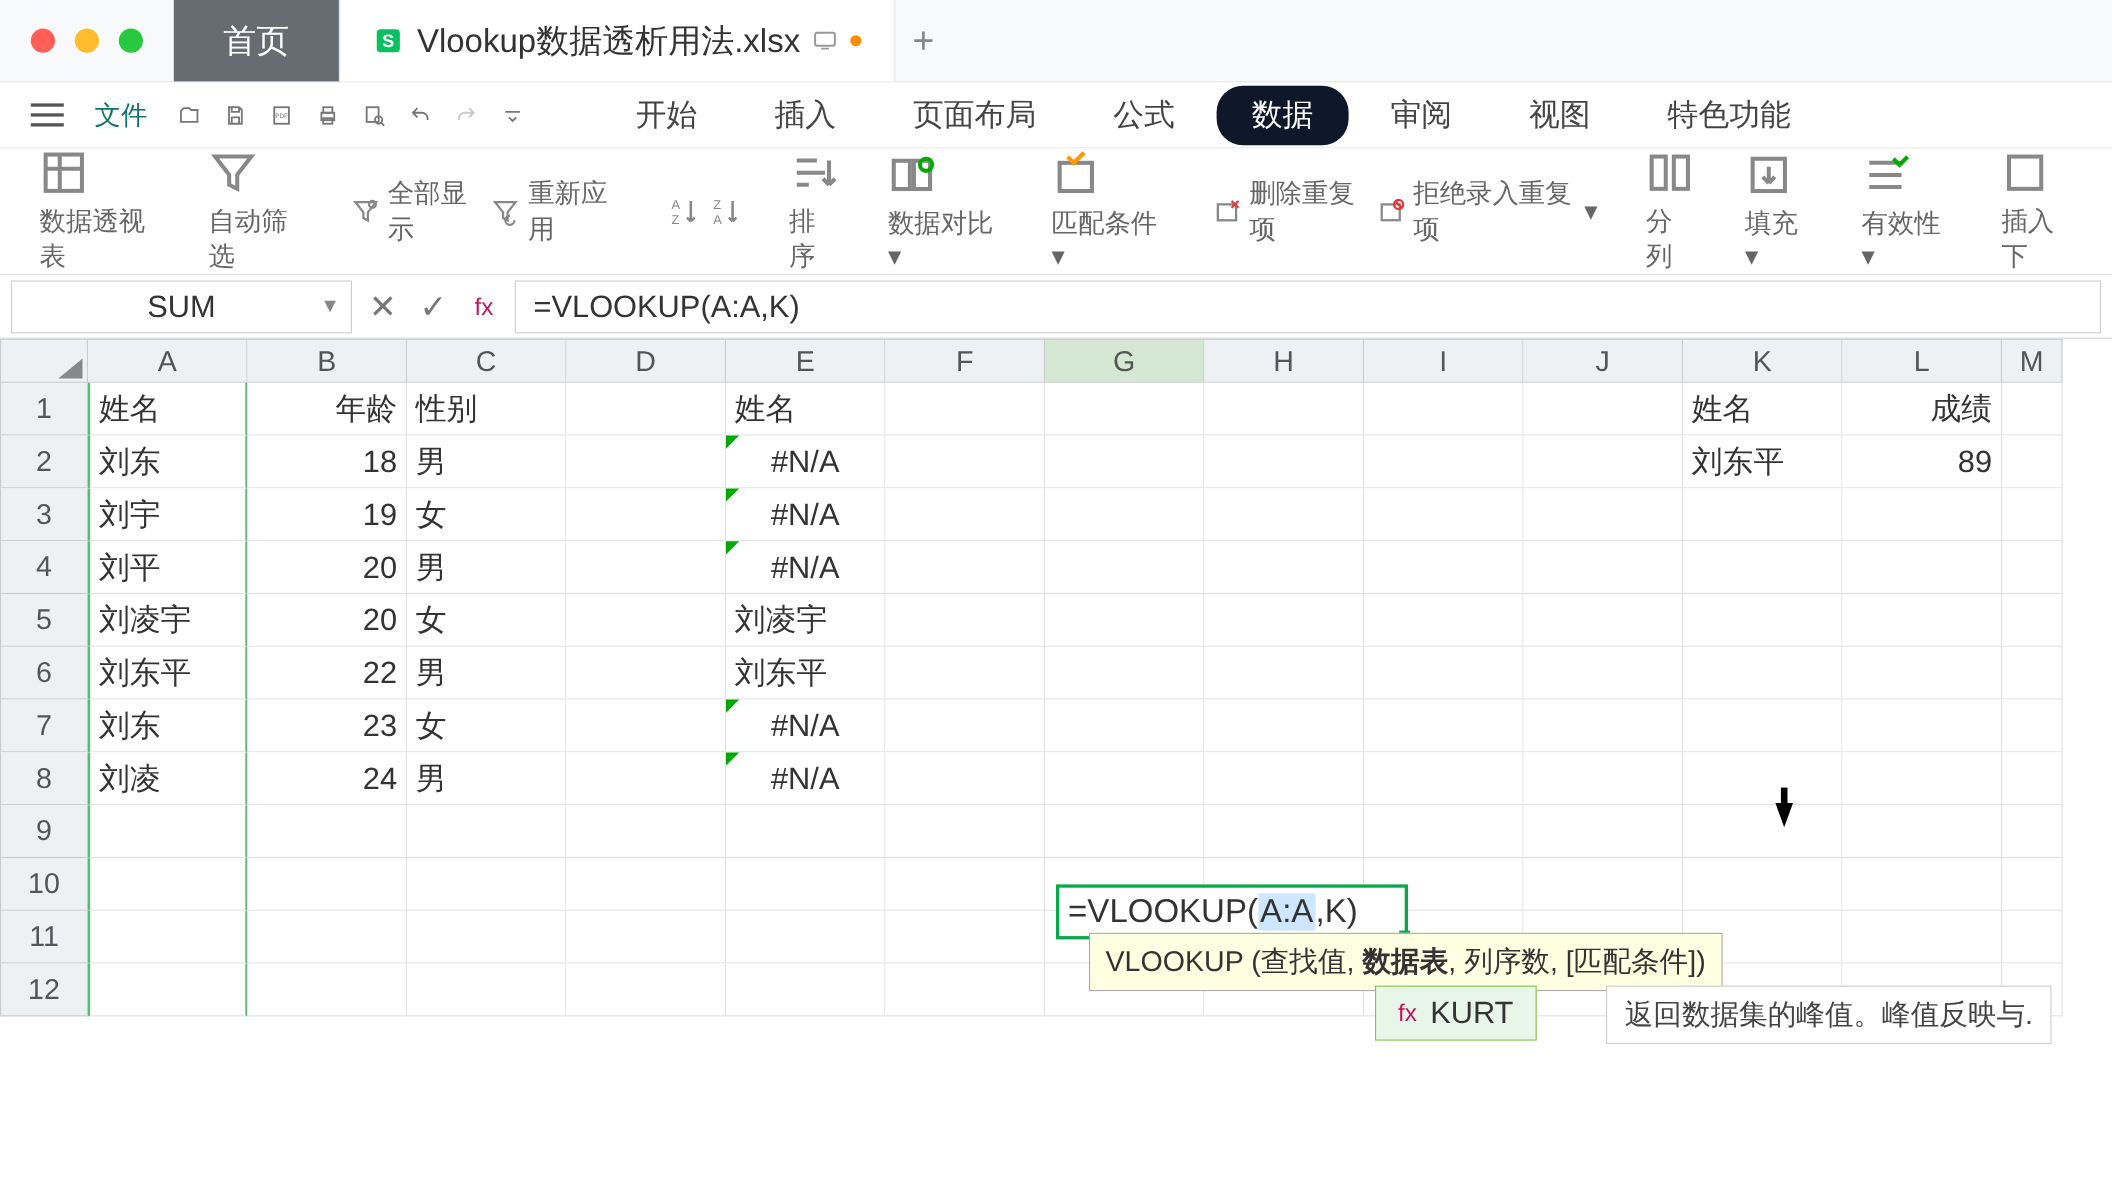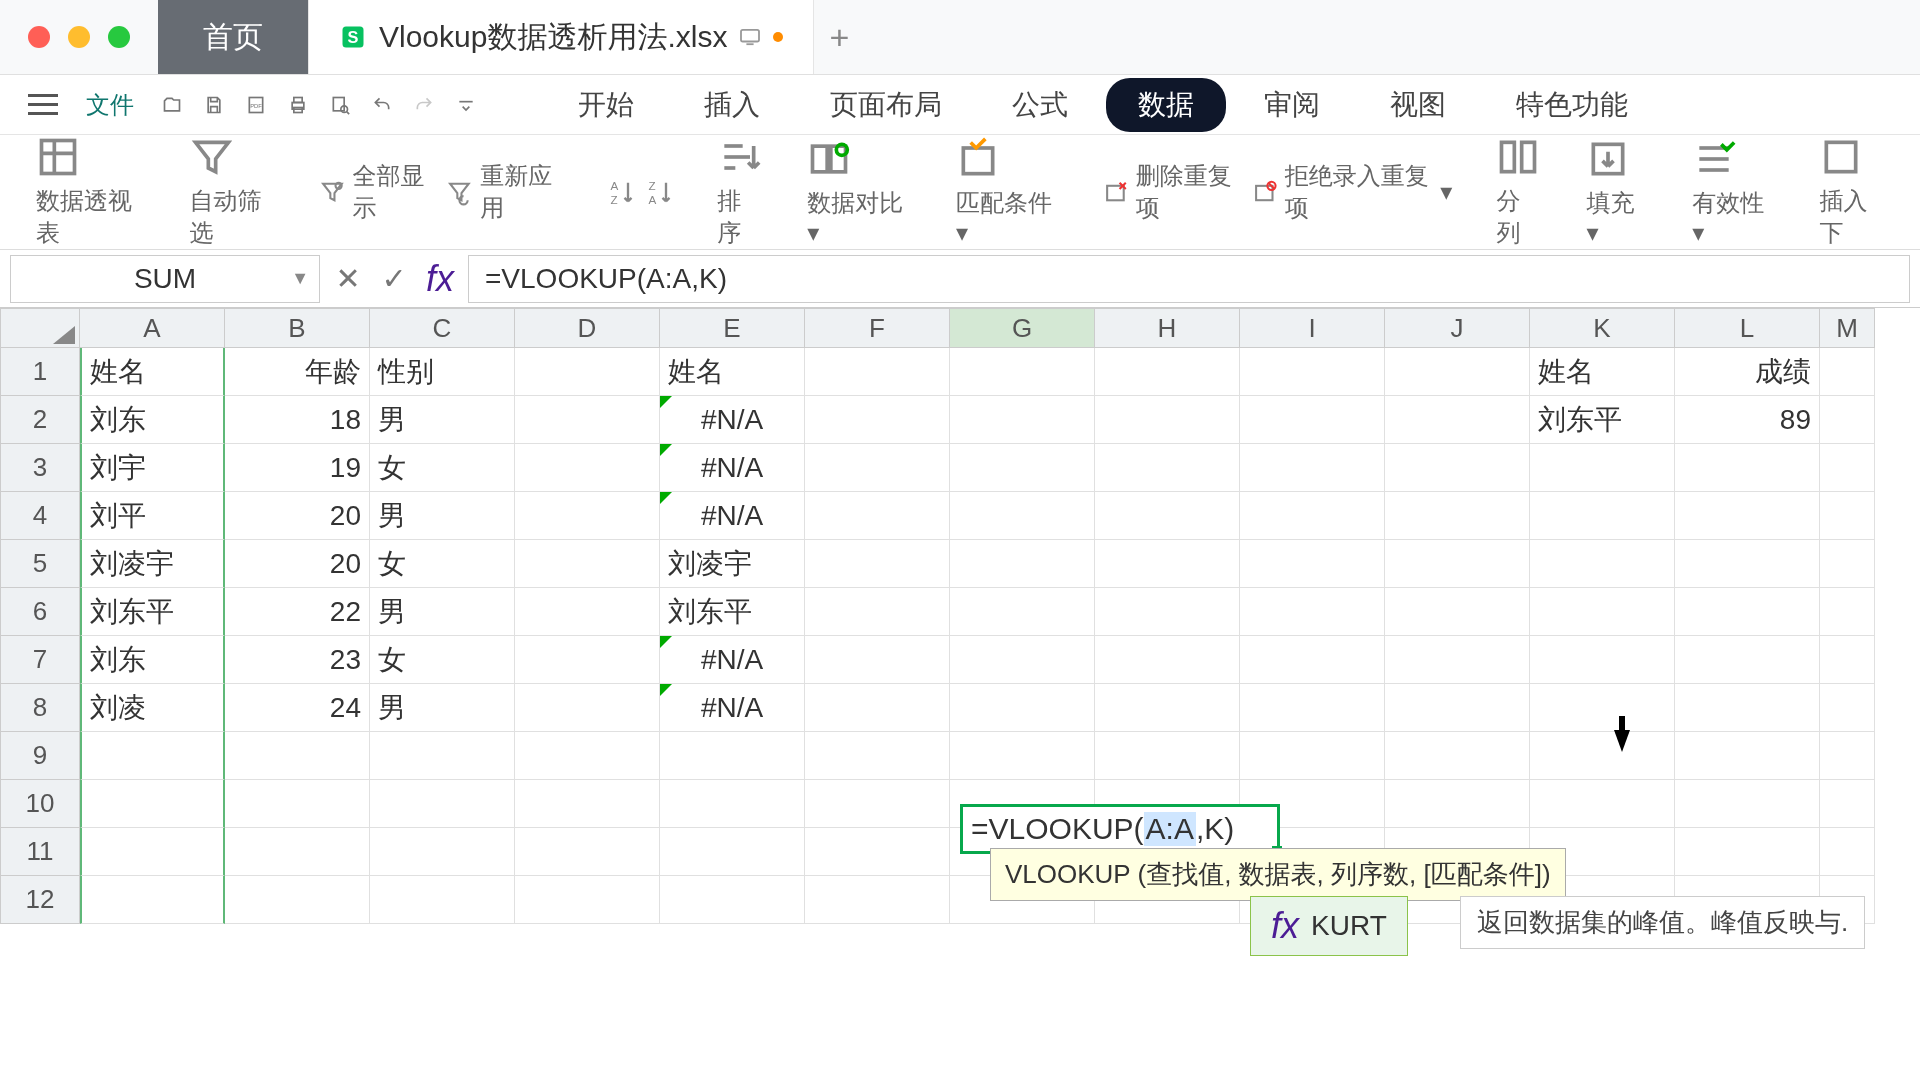--- a/index.html
+++ b/index.html
@@ -33,38 +33,38 @@
 .rlabel{font-size:24px;color:#666}
 .ricon{width:44px;height:44px;color:#888}
 .ricon svg{width:100%;height:100%;fill:none;stroke:#888;stroke-width:2}
 .vstack{display:flex;flex-direction:row;gap:10px;padding:0 16px}
 .vitem{display:flex;align-items:center;gap:8px;font-size:24px;color:#666}
 .vitem svg{width:28px;height:28px;fill:none;stroke:#888;stroke-width:2}
 .formulabar{height:58px;display:flex;align-items:center;border-bottom:1px solid #ccc;background:#fff;padding:4px 10px;gap:10px}
 .namebox{width:310px;height:48px;border:1px solid #ccc;display:flex;align-items:center;justify-content:center;font-size:28px;position:relative;background:#fff}
 .namebox .dd{position:absolute;right:10px;font-size:18px;color:#888}
 .fbar-btn{width:36px;height:36px;display:flex;align-items:center;justify-content:center;font-size:30px;color:#777}
-.fx-sym{font-style:italic;font-size:36px;color:#4c1d95}
+.fx-sym{font-size:22px;color:#be185d}
 .formula-input{flex:1;height:48px;border:1px solid #ccc;padding:0 16px;font-size:28px;display:flex;align-items:center;background:#fff}
 .grid{position:relative;background:#fff}
 .colhead{display:flex;height:40px}
 .corner{width:80px;border:1px solid #ccc;background:#eef1f3;position:relative}
 .corner::after{content:"";position:absolute;right:4px;bottom:3px;width:0;height:0;border-left:22px solid transparent;border-bottom:18px solid #888}
 .ch{flex:0 0 auto;border:1px solid #ccc;border-left:none;background:#eef1f3;display:flex;align-items:center;justify-content:center;font-size:26px;color:#555}
 .ch.selected{background:#d4e8d4}
 .rows{display:flex;flex-direction:column}
 .row{display:flex;height:48px}
 .rh{width:80px;border:1px solid #ccc;border-top:none;background:#eef1f3;display:flex;align-items:center;justify-content:center;font-size:26px;color:#555}
 .cell{border:1px solid #e0e0e0;border-top:none;border-left:none;padding:0 8px;display:flex;align-items:center;font-size:28px;color:#333;position:relative;background:#fff}
 .cell.num{justify-content:flex-end}
 .cell.center{justify-content:center}
 .green-tri::before{content:"";position:absolute;left:0;top:0;width:0;height:0;border-top:12px solid #0a0;border-right:12px solid transparent}
 .colA-border{border-left:2px solid #5fb878;border-right:2px solid #5fb878}
 .tooltip{position:absolute;left:990px;top:540px;background:#ffffe1;border:1px solid #aaa;padding:8px 14px;font-size:26px;color:#333;z-index:5;white-space:nowrap}
-.tooltip b{font-weight:normal}
+.tooltip b{font-weight:bold}
 .func-suggest{position:absolute;left:1250px;top:588px;background:#e8f5e9;border:1px solid #8bc34a;padding:8px 20px;font-size:28px;color:#333;z-index:5;display:flex;align-items:center;gap:12px}
 .func-desc{position:absolute;left:1460px;top:588px;background:#fff;border:1px solid #ccc;padding:8px 16px;font-size:26px;color:#444;z-index:5;white-space:nowrap}
 .cursor-arrow{position:absolute;left:1614px;top:422px;width:0;height:0;border-left:8px solid transparent;border-right:8px solid transparent;border-top:22px solid #000;z-index:10}
 .cursor-arrow::before{content:"";position:absolute;left:-3px;top:-36px;width:6px;height:18px;background:#000}
 .colwidths .cA{width:145px}
 .colwidths .cB{width:145px}
 .colwidths .cC{width:145px}
 .colwidths .cD{width:145px}
 .colwidths .cE{width:145px}
 .colwidths .cF{width:145px}

